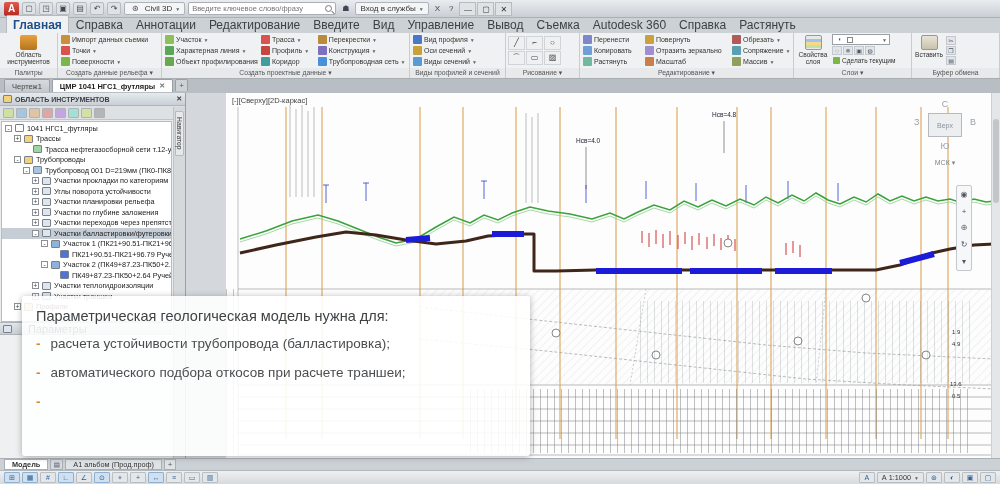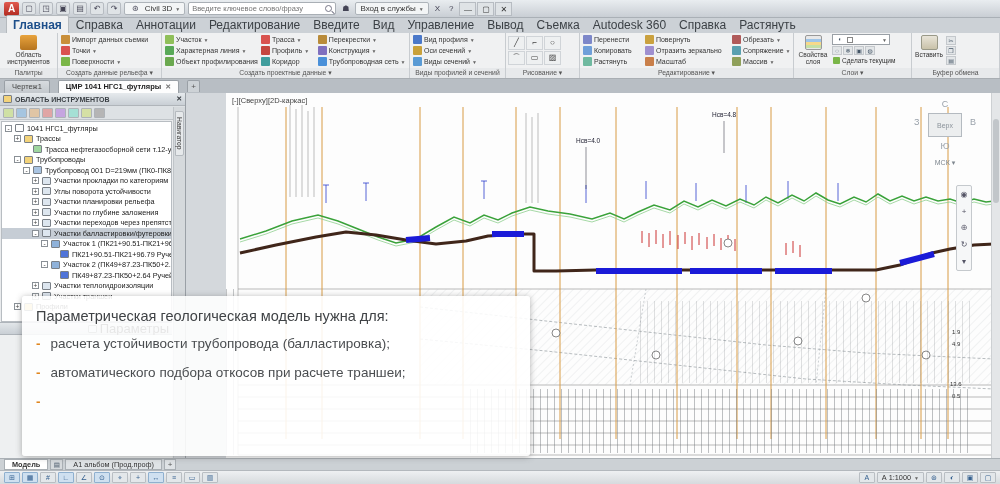--- a/index.html
+++ b/index.html
@@ -37,21 +37,21 @@
   .ricon { width:9px; height:9px; border-radius:1px; flex:none; }
   .arr { font-size:5px; color:#666; }
   .drawgrid { display:grid; grid-template-columns:repeat(3,17px); grid-auto-rows:14px; gap:1px; padding-top:2px; }
   .dbtn { border:1px solid #d0d4d8; background:#eef0f1; text-align:center; font-size:8px; line-height:12px; color:#444; }
   .laycombo { width:58px; height:11px; background:#fff; border:1px solid #9aa0a6; display:flex; align-items:center; gap:2px; padding:0 2px; }
   .sw { width:6px; height:6px; background:#fff; border:1px solid #888; }
   .miniicons { display:flex; gap:1px; }
   .mi { width:10px; height:9px; background:#e3e6e8; border:1px solid #c4c8cc; font-size:6px; text-align:center; line-height:8px; color:#456; }
 
   
-  .filetabs { height:14px; background:#b8bec4; display:flex; align-items:center; padding-left:4px; gap:8px; }
+  .filetabs { height:14px; background:#b8bec4; display:flex; align-items:flex-start; padding-left:4px; gap:2px; }
   .ftab { height:13px; display:flex; align-items:center; gap:4px; padding:0 7px; font-size:7.5px; color:#444; background:linear-gradient(#d7dbdf,#c3c8cd); border:1px solid #9aa0a6; border-bottom:none; border-radius:2px 2px 0 0; }
   .ftab.active { background:#fdfdfd; font-weight:bold; color:#222; }
   .ftab .x { font-size:7px; color:#777; }
   .plus { width:13px; height:12px; background:#cdd2d6; border:1px solid #9aa0a6; border-bottom:none; text-align:center; line-height:11px; font-size:8px; color:#555; border-radius:2px 2px 0 0; }
 
   
   .main { position:relative; height:365px; display:flex; }
 
   
   .toolspace { width:186px; background:#e9ebed; border-right:1px solid #9aa0a6; position:relative; display:flex; flex-direction:column; }
@@ -61,21 +61,21 @@
   .tt { width:11px; height:10px; border:1px solid #aeb3b8; border-radius:1px; }
   .tree { background:#fff; border:1px solid #b8bdc2; margin:1px 13px 0 1px; height:201px; overflow:hidden; padding-top:1px; }
   .trow { height:10.5px; display:flex; align-items:center; gap:3px; font-size:7.3px; color:#222; white-space:nowrap; overflow:hidden; }
   .trow.sel { background:#c6cdd5; }
   .exp { width:7px; height:7px; border:1px solid #8a9096; background:#fff; font-size:6.5px; line-height:5.5px; text-align:center; color:#444; flex:none; }
   .noexp { width:7px; flex:none; }
   .ti { width:9px; height:8px; border:1px solid #7a8087; flex:none; border-radius:1px; }
   .ti-drw{background:#fdfdfd}.ti-fold{background:#f3d37a}.ti-aln{background:#9fd69f}
   .ti-pipe{background:#a9c4e2}.ti-cat{background:#dde6ef}.ti-seg{background:#8fb2da}.ti-res{background:#4f74d9}
   .i0{padding-left:3px}.i1{padding-left:12px}.i2{padding-left:21px}.i3{padding-left:30px}.i4{padding-left:39px}.i5{padding-left:48px}
-  .tsfooter { height:13px; background:linear-gradient(#e2e6e9,#c9cfd5); border-top:1px solid #aeb4ba; border-bottom:1px solid #aeb4ba; display:flex; align-items:center; gap:3px; font-size:13px; color:#333; padding:0 3px; margin-right:13px;justify-content:flex-end; }
+  .tsfooter { height:13px; background:linear-gradient(#e2e6e9,#c9cfd5); border-top:1px solid #aeb4ba; border-bottom:1px solid #aeb4ba; display:flex; align-items:center; gap:16px; font-size:11px; color:#333; padding:0 3px; margin-right:13px; }
   .tsrest { flex:1; background:#eef0f1; margin-right:13px; }
   .sidetab { position:absolute; right:0; top:14px; bottom:0; width:12px; background:#d5d9dc; border-left:1px solid #bfc4c8; display:flex; flex-direction:column; align-items:center; padding-top:4px; }
   .vert { writing-mode:vertical-rl; font-size:6.8px; color:#333; background:#e6e9eb; border:1px solid #b5babf; padding:5px 0; border-radius:0 2px 2px 0; }
 
   
   .draw { position:relative; flex:1; background:#fdfdfd; overflow:hidden;margin-left:40px; }
   .draw svg { position:absolute; left:0; top:0; }
   .stripe { position:absolute; background:repeating-linear-gradient(90deg,#70757a 0 1px,transparent 1px 7px); }
   .viewcube { position:absolute; right:24px; top:6px; width:62px; height:86px; color:#9aa2ab; font-size:9px; text-align:center; }
   .vc-face { position:absolute; left:14px; top:14px; width:34px; height:24px; border:1px solid #b4bac0; background:#eceeef; font-size:7px; line-height:23px; color:#8b939b; }

